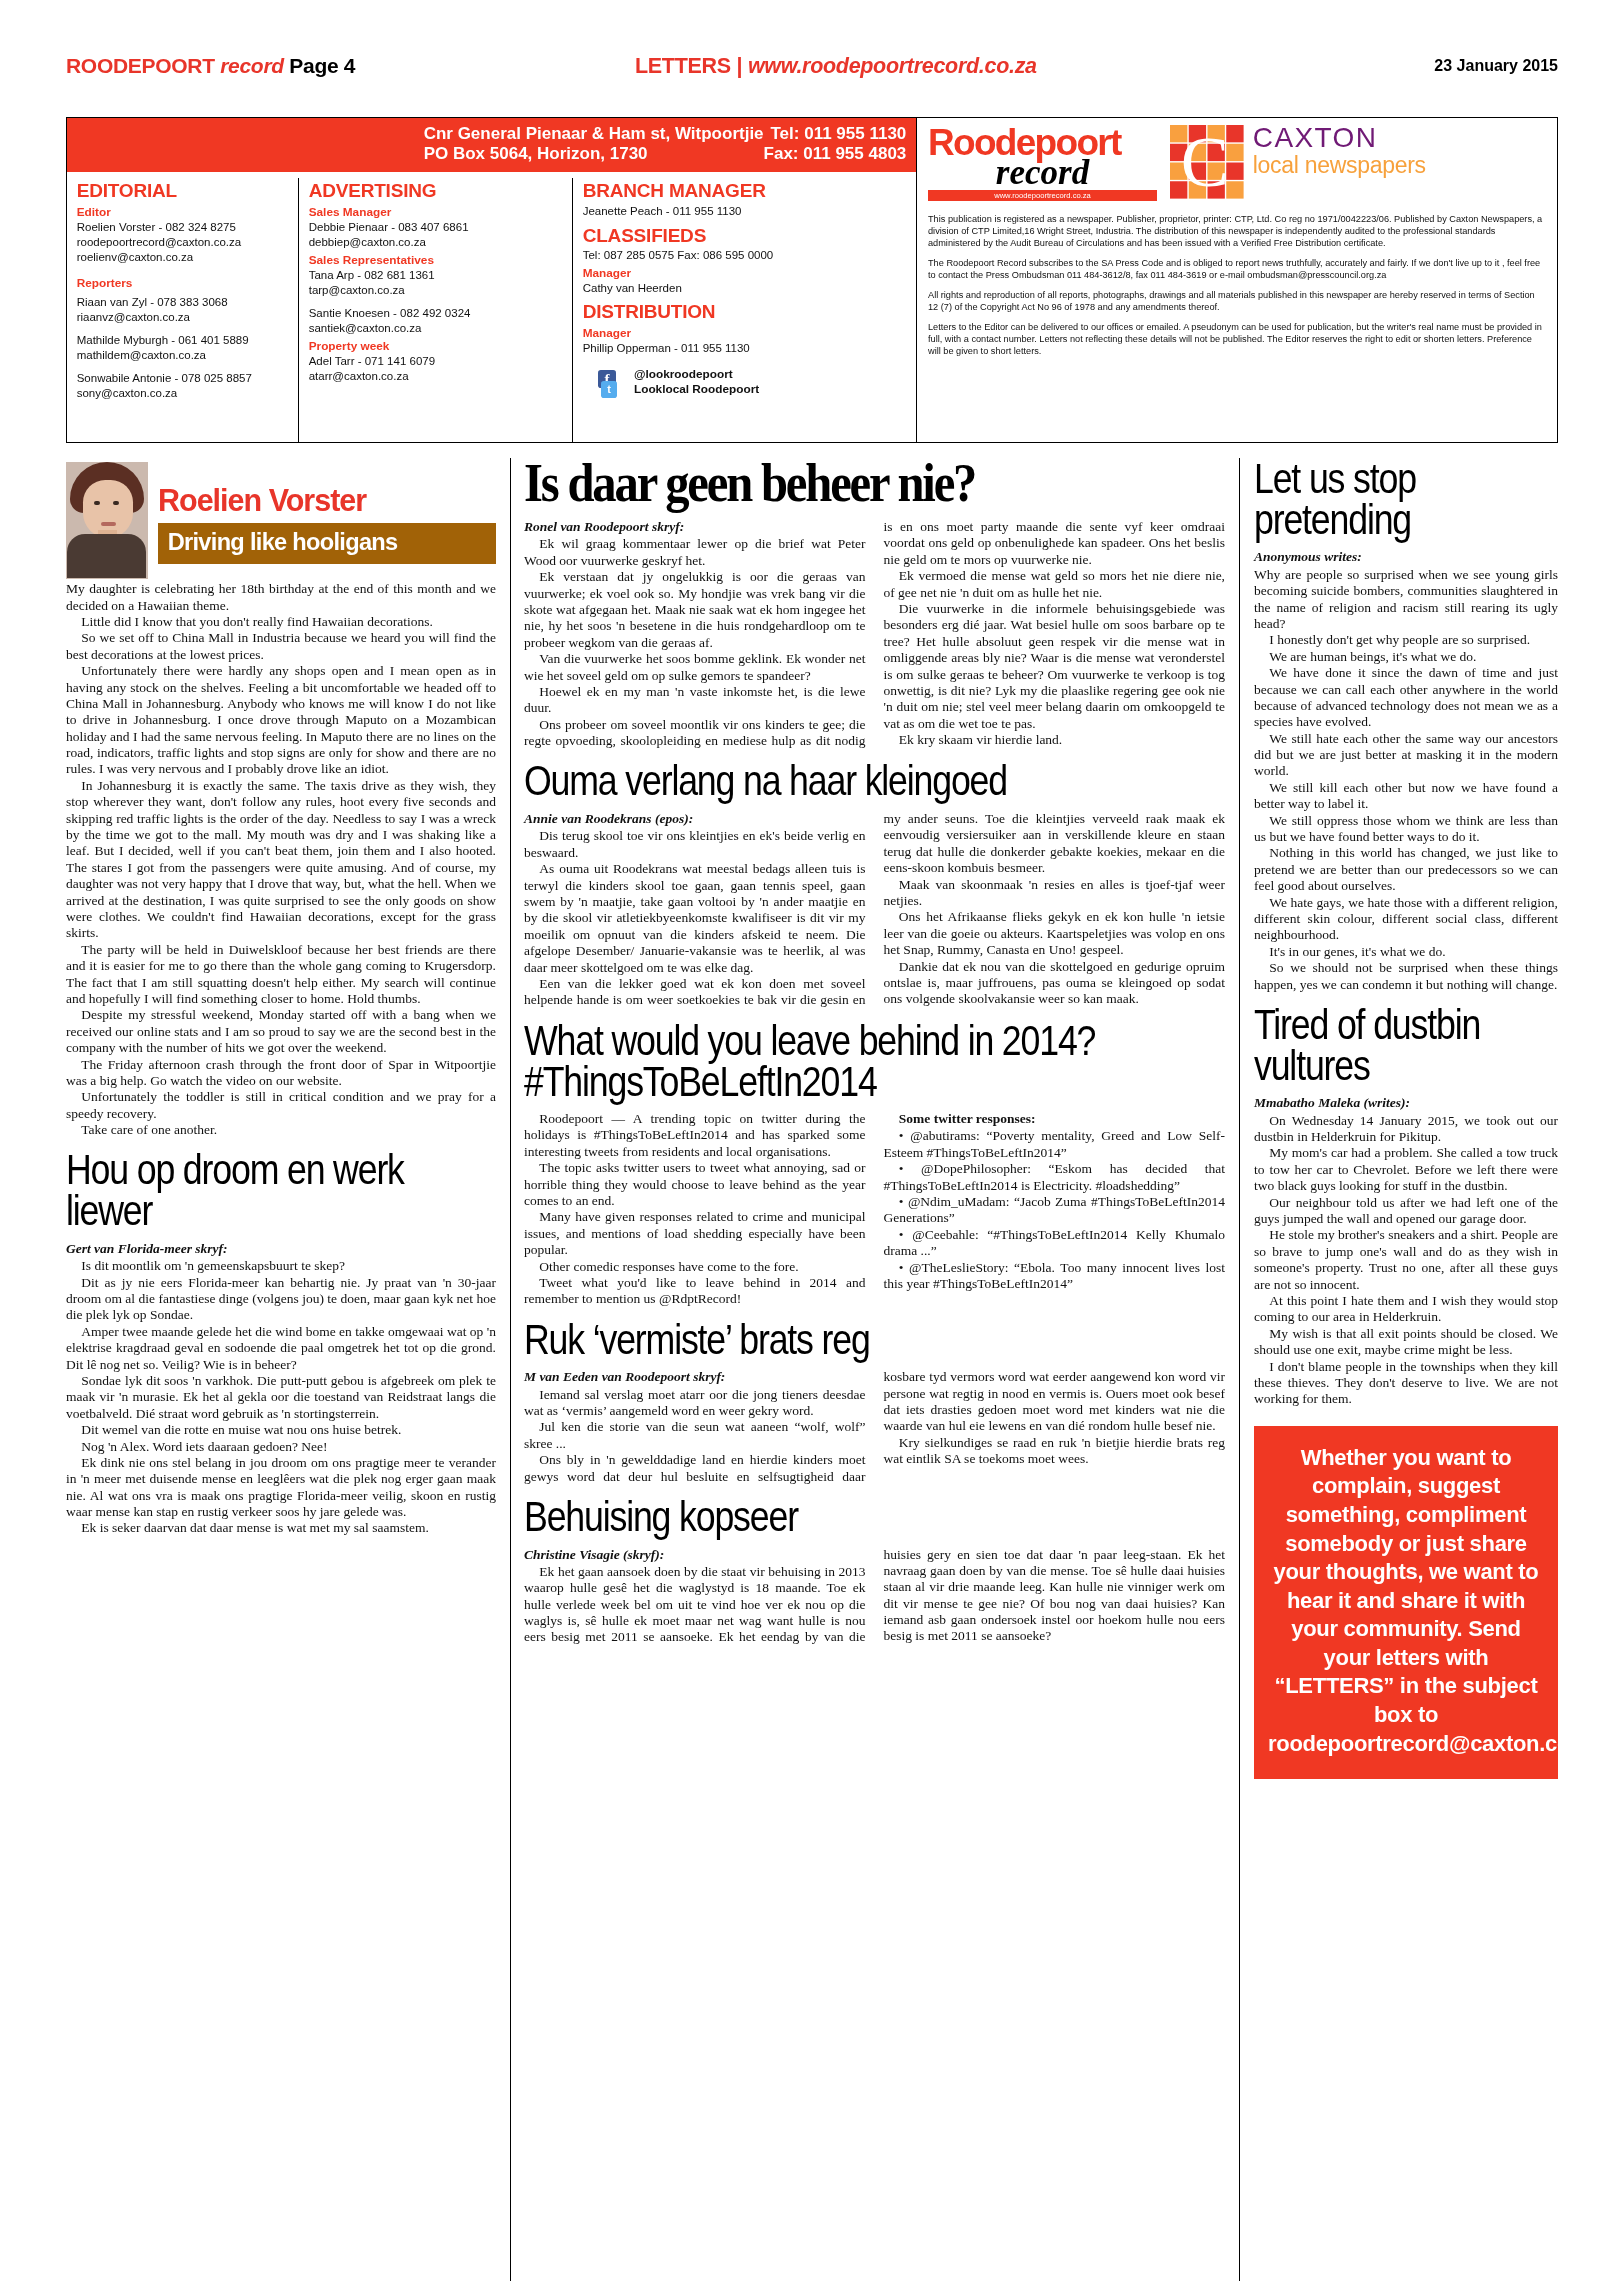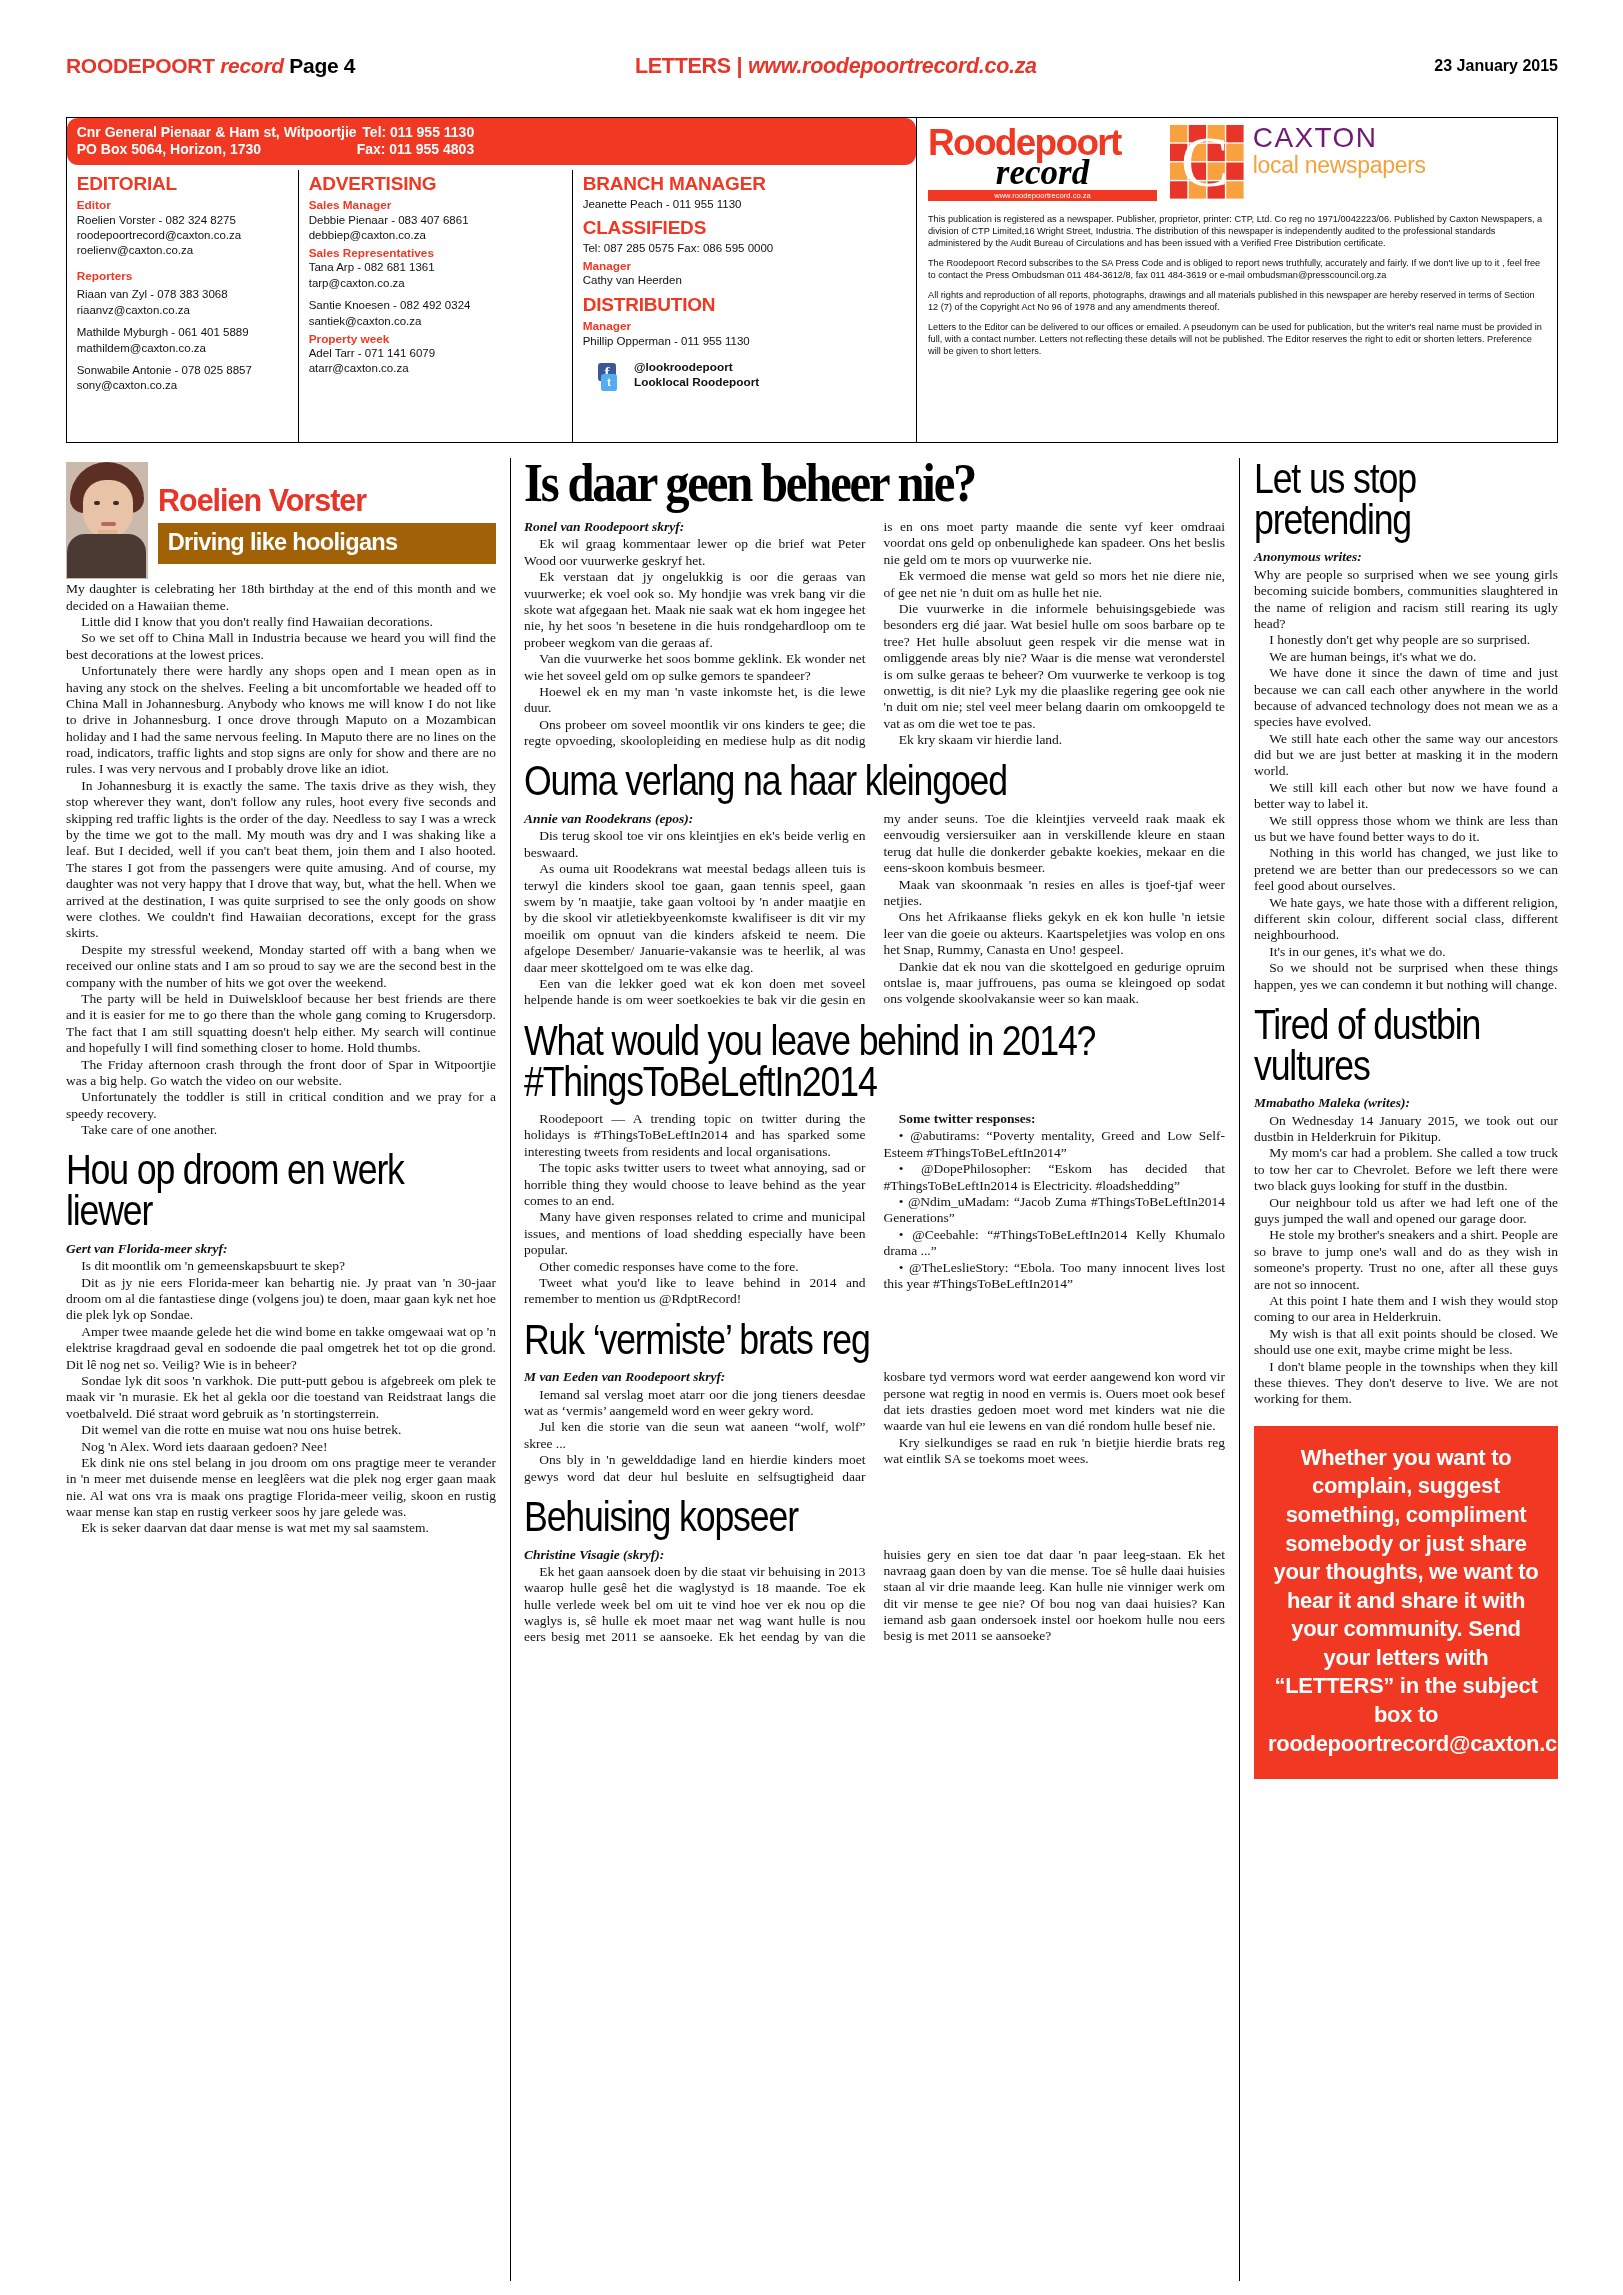--- a/index.html
+++ b/index.html
@@ -26,22 +26,22 @@
 
   
   .infobox{
     position:absolute;left:66px;top:117px;width:1492px;height:326px;
     border:1.4px solid #000;box-sizing:border-box;background:#fff;
     display:flex;
   }
   .ib-left{width:850px;border-right:1.4px solid #000;box-sizing:border-box;display:flex;flex-direction:column;}
   .redband{
     background:#f03823;color:#fff;font-family:"Liberation Sans",sans-serif;
-    font-weight:bold;font-size:14px;line-height:1.22;
-    padding:5.6px 9.7px 7px 9.7px;display:flex;justify-content:flex-start;border-radius:11px;
+    font-weight:bold;font-size:17px;line-height:1.22;
+    padding:5.6px 9.7px 7px 9.7px;display:flex;justify-content:flex-end;
   }
   .redband .addr div,.redband .tel div{white-space:nowrap;}
   .redband .tel{text-align:right;}
   .cols3{display:flex;flex:1;padding:5.6px 0 0 0;}
   .c3{padding:2.8px 9.7px 0 9.7px;box-sizing:border-box;font-family:"Liberation Sans",sans-serif;}
   .c3.a{width:231px;}
   .c3.b{width:274px;border-left:1.4px solid #000;}
   .c3.c{width:323px;border-left:1.4px solid #000;}
   .sec-h{color:#f03823;font-weight:bold;font-size:19px;margin:0 0 1.4px 0;letter-spacing:-0.2px;}
   .sub-h{color:#f03823;font-weight:bold;font-size:11.8px;margin:2.8px 0 0.7px 0;}
@@ -261,22 +261,22 @@
         </div>
         <div class="colname">Roelien Vorster</div>
         <div class="coltag">Driving like hooligans</div>
       </div>
 
       <p class="para first">My daughter is celebrating her 18th birthday at the end of this month and we decided on a Hawaiian theme.</p>
       <p class="para">Little did I know that you don't really find Hawaiian decorations.</p>
       <p class="para">So we set off to China Mall in Industria because we heard you will find the best decorations at the lowest prices.</p>
       <p class="para">Unfortunately there were hardly any shops open and I mean open as in having any stock on the shelves. Feeling a bit uncomfortable we headed off to China Mall in Johannesburg. Anybody who knows me will know I do not like to drive in Johannesburg. I once drove through Maputo on a Mozambican holiday and I had the same nervous feeling. In Maputo there are no lines on the road, indicators, traffic lights and stop signs are only for show and there are no rules. I was very nervous and I probably drove like an idiot.</p>
       <p class="para">In Johannesburg it is exactly the same. The taxis drive as they wish, they stop wherever they want, don't follow any rules, hoot every five seconds and skipping red traffic lights is the order of the day. Needless to say I was a wreck by the time we got to the mall. My mouth was dry and I was shaking like a leaf. But I decided, well if you can't beat them, join them and I also hooted.  The stares I got from the passengers were quite amusing. And of course, my daughter was not very happy that I drove that way, but, what the hell. When we arrived at the destination, I was quite surprised to see the only goods on show were clothes. We couldn't find Hawaiian decorations, except for the grass skirts.</p>
+      <p class="para">The party will be held in Duiwelskloof because her best friends are there and it is easier for me to go there than the whole gang coming to Krugersdorp. The fact that I am still squatting doesn't help either. My search will continue and hopefully I will find something closer to home. Hold thumbs.</p>
       <p class="para">Despite my stressful weekend, Monday started off with a bang when we received our online stats and I am so proud to say we are the second best in the company with the number of hits we got over the weekend.</p>
-      <p class="para">The party will be held in Duiwelskloof because her best friends are there and it is easier for me to go there than the whole gang coming to Krugersdorp. The fact that I am still squatting doesn't help either. My search will continue and hopefully I will find something closer to home. Hold thumbs.</p>
       <p class="para">The Friday afternoon crash through the front door of Spar in Witpoortjie was a big help. Go watch the video on our website.</p>
       <p class="para">Unfortunately the toddler is still in critical condition and we pray for a speedy recovery.</p>
       <p class="para">Take care of one another.</p>
 
       <h2 class="hl thin">Hou op droom en werk liewer</h2>
       <div class="byline">Gert van Florida-meer skryf:</div>
       <p class="para">Is dit moontlik om 'n gemeenskapsbuurt te skep?</p>
       <p class="para">Dit as jy nie eers Florida-meer kan behartig nie. Jy praat van 'n 30-jaar droom om al die fantastiese dinge (volgens jou) te doen, maar gaan kyk net hoe die plek lyk op Sondae.</p>
       <p class="para">Amper twee maande gelede het die wind bome en takke omgewaai wat op 'n elektrise kragdraad geval en sodoende die paal omgetrek het tot op die grond. Dit lê nog net so. Veilig? Wie is in beheer?</p>
       <p class="para">Sondae lyk dit soos 'n varkhok. Die putt-putt gebou is afgebreek om plek te maak vir 'n murasie. Ek het al gekla oor die toestand van Reidstraat langs die voetbalveld. Dié straat word gebruik as 'n stortingsterrein.</p>

